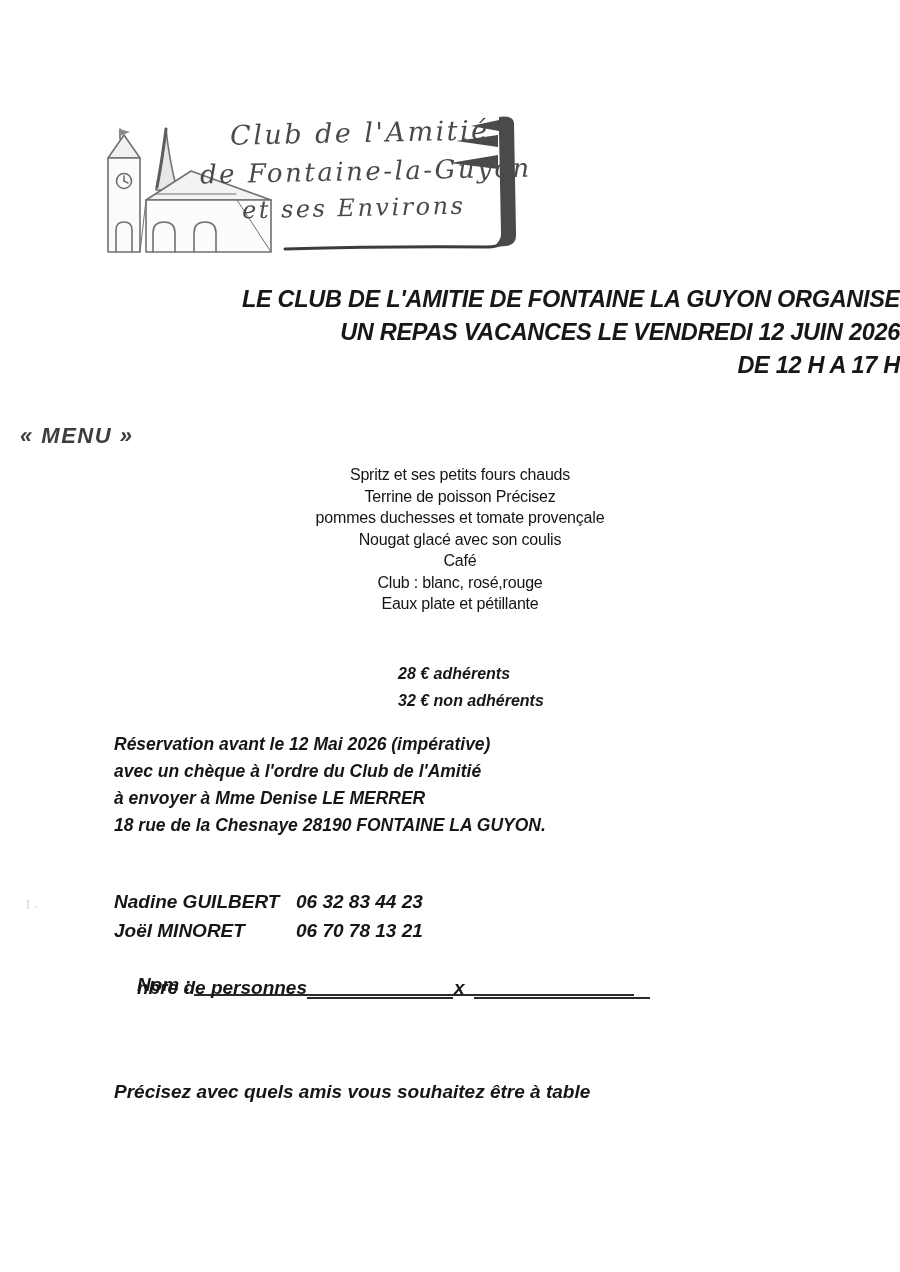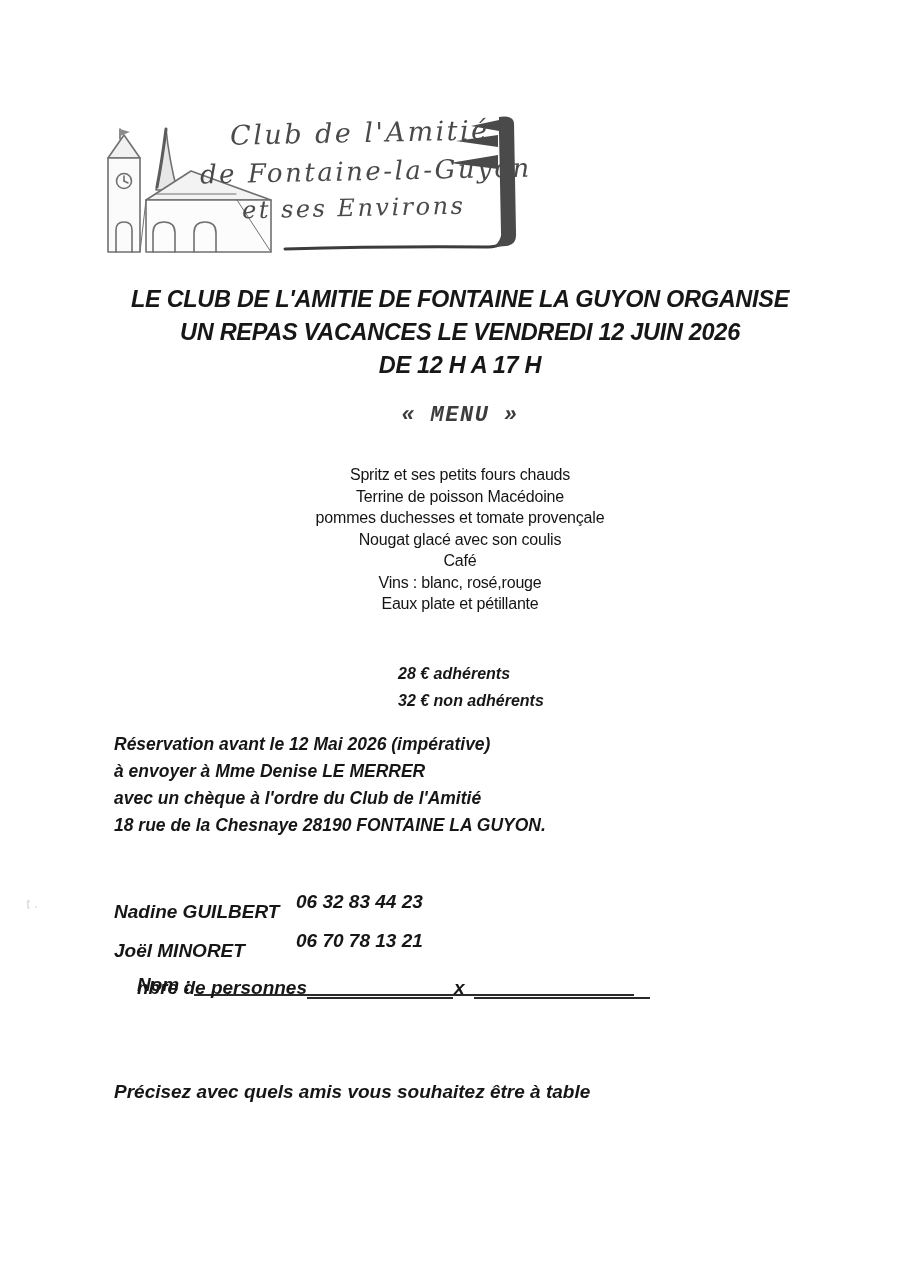--- a/index.html
+++ b/index.html
@@ -17,30 +17,30 @@
     font-family:"DejaVu Serif", serif; font-style:italic;
     color:#4a4a4a; letter-spacing:2.5px; transform:rotate(-1.2deg);
   }
   .logo-line.l1 { left:140px; top:12px;  font-size:27px; }
   .logo-line.l2 { left:110px; top:51px;  font-size:26px; }
   .logo-line.l3 { left:152px; top:89px;  font-size:24px; }
 
   
   .title {
     position:absolute; left:20px; top:283px; width:880px;
-    text-align:center; font-weight:bold; font-style:italic;
+    text-align:right; font-weight:bold; font-style:italic;
     font-size:23.5px; line-height:33px; letter-spacing:-0.3px;
     color:#171717;
   }
 
   
   .menu-header {
-    position:absolute; left:20px; top:403px; width:880px;
-    text-align:center; font-weight:bold; font-style:italic;
-    font-size:22px; letter-spacing:1.5px; color:#3d3d3d;font-family:Liberation Mono, monospace;
+    position:absolute; left:20px; top:423px; width:880px;
+    text-align:left; font-weight:bold; font-style:italic;
+    font-size:22px; letter-spacing:1.5px; color:#3d3d3d;
   }
   .menu-list {
     position:absolute; left:20px; top:464px; width:880px;
     text-align:center; font-weight:normal;
     font-size:16px; line-height:21.5px; letter-spacing:-0.2px;
     color:#141414;
   }
 
   
   .prices {
@@ -56,21 +56,21 @@
     color:#161616;
   }
 
   
   .contacts {
     position:absolute; left:114px; top:888px;
     font-weight:bold; font-style:italic; font-size:19px; line-height:28.5px;
     color:#161616;
   }
   .contact-row { display:flex; }
-  .contact-name { display:inline-block; width:182px;margin-top:10px; }
+  .contact-name { display:inline-block; width:182px; }
 
   
   .form-row {
     position:absolute; left:114px; display:flex; align-items:flex-end;
     font-weight:bold; font-style:italic; font-size:19px; color:#161616;margin-left:23px;
   }
   .form-row.name-row   { top:971px; }
   .form-row.people-row { top:974px; }
   .fill {
     display:inline-block; height:23px;
@@ -136,37 +136,37 @@
 
   <div class="title">
     <div>LE CLUB DE L'AMITIE DE FONTAINE LA GUYON ORGANISE</div>
     <div>UN REPAS VACANCES LE VENDREDI 12 JUIN 2026</div>
     <div>DE 12 H A 17 H</div>
   </div>
 
   <div class="menu-header">« MENU »</div>
   <div class="menu-list">
       <div class="menu-item">Spritz et ses petits fours chauds</div>
-      <div class="menu-item">Terrine de poisson Macédoine</div>
+      <div class="menu-item">Terrine de poisson Précisez</div>
       <div class="menu-item">pommes duchesses et tomate provençale</div>
       <div class="menu-item">Nougat glacé avec son coulis</div>
       <div class="menu-item">Café</div>
-      <div class="menu-item">Vins : blanc, rosé,rouge</div>
+      <div class="menu-item">Club : blanc, rosé,rouge</div>
       <div class="menu-item">Eaux plate et pétillante</div>
     </div>
 
   <div class="prices">
     <div>28 € adhérents</div>
     <div>32 € non adhérents</div>
   </div>
 
   <div class="reservation">
     <div>Réservation avant le 12 Mai 2026 (impérative)</div>
+    <div>avec un chèque à l'ordre du Club de l'Amitié</div>
     <div>à envoyer à Mme Denise LE MERRER</div>
-    <div>avec un chèque à l'ordre du Club de l'Amitié</div>
     <div>18 rue de la Chesnaye 28190 FONTAINE LA GUYON.</div>
   </div>
 
   <div class="contacts">
       <div class="contact-row">
         <span class="contact-name">Nadine GUILBERT</span>
         <span>06 32 83 44 23</span>
       </div>
       <div class="contact-row">
         <span class="contact-name">Joël MINORET</span>

